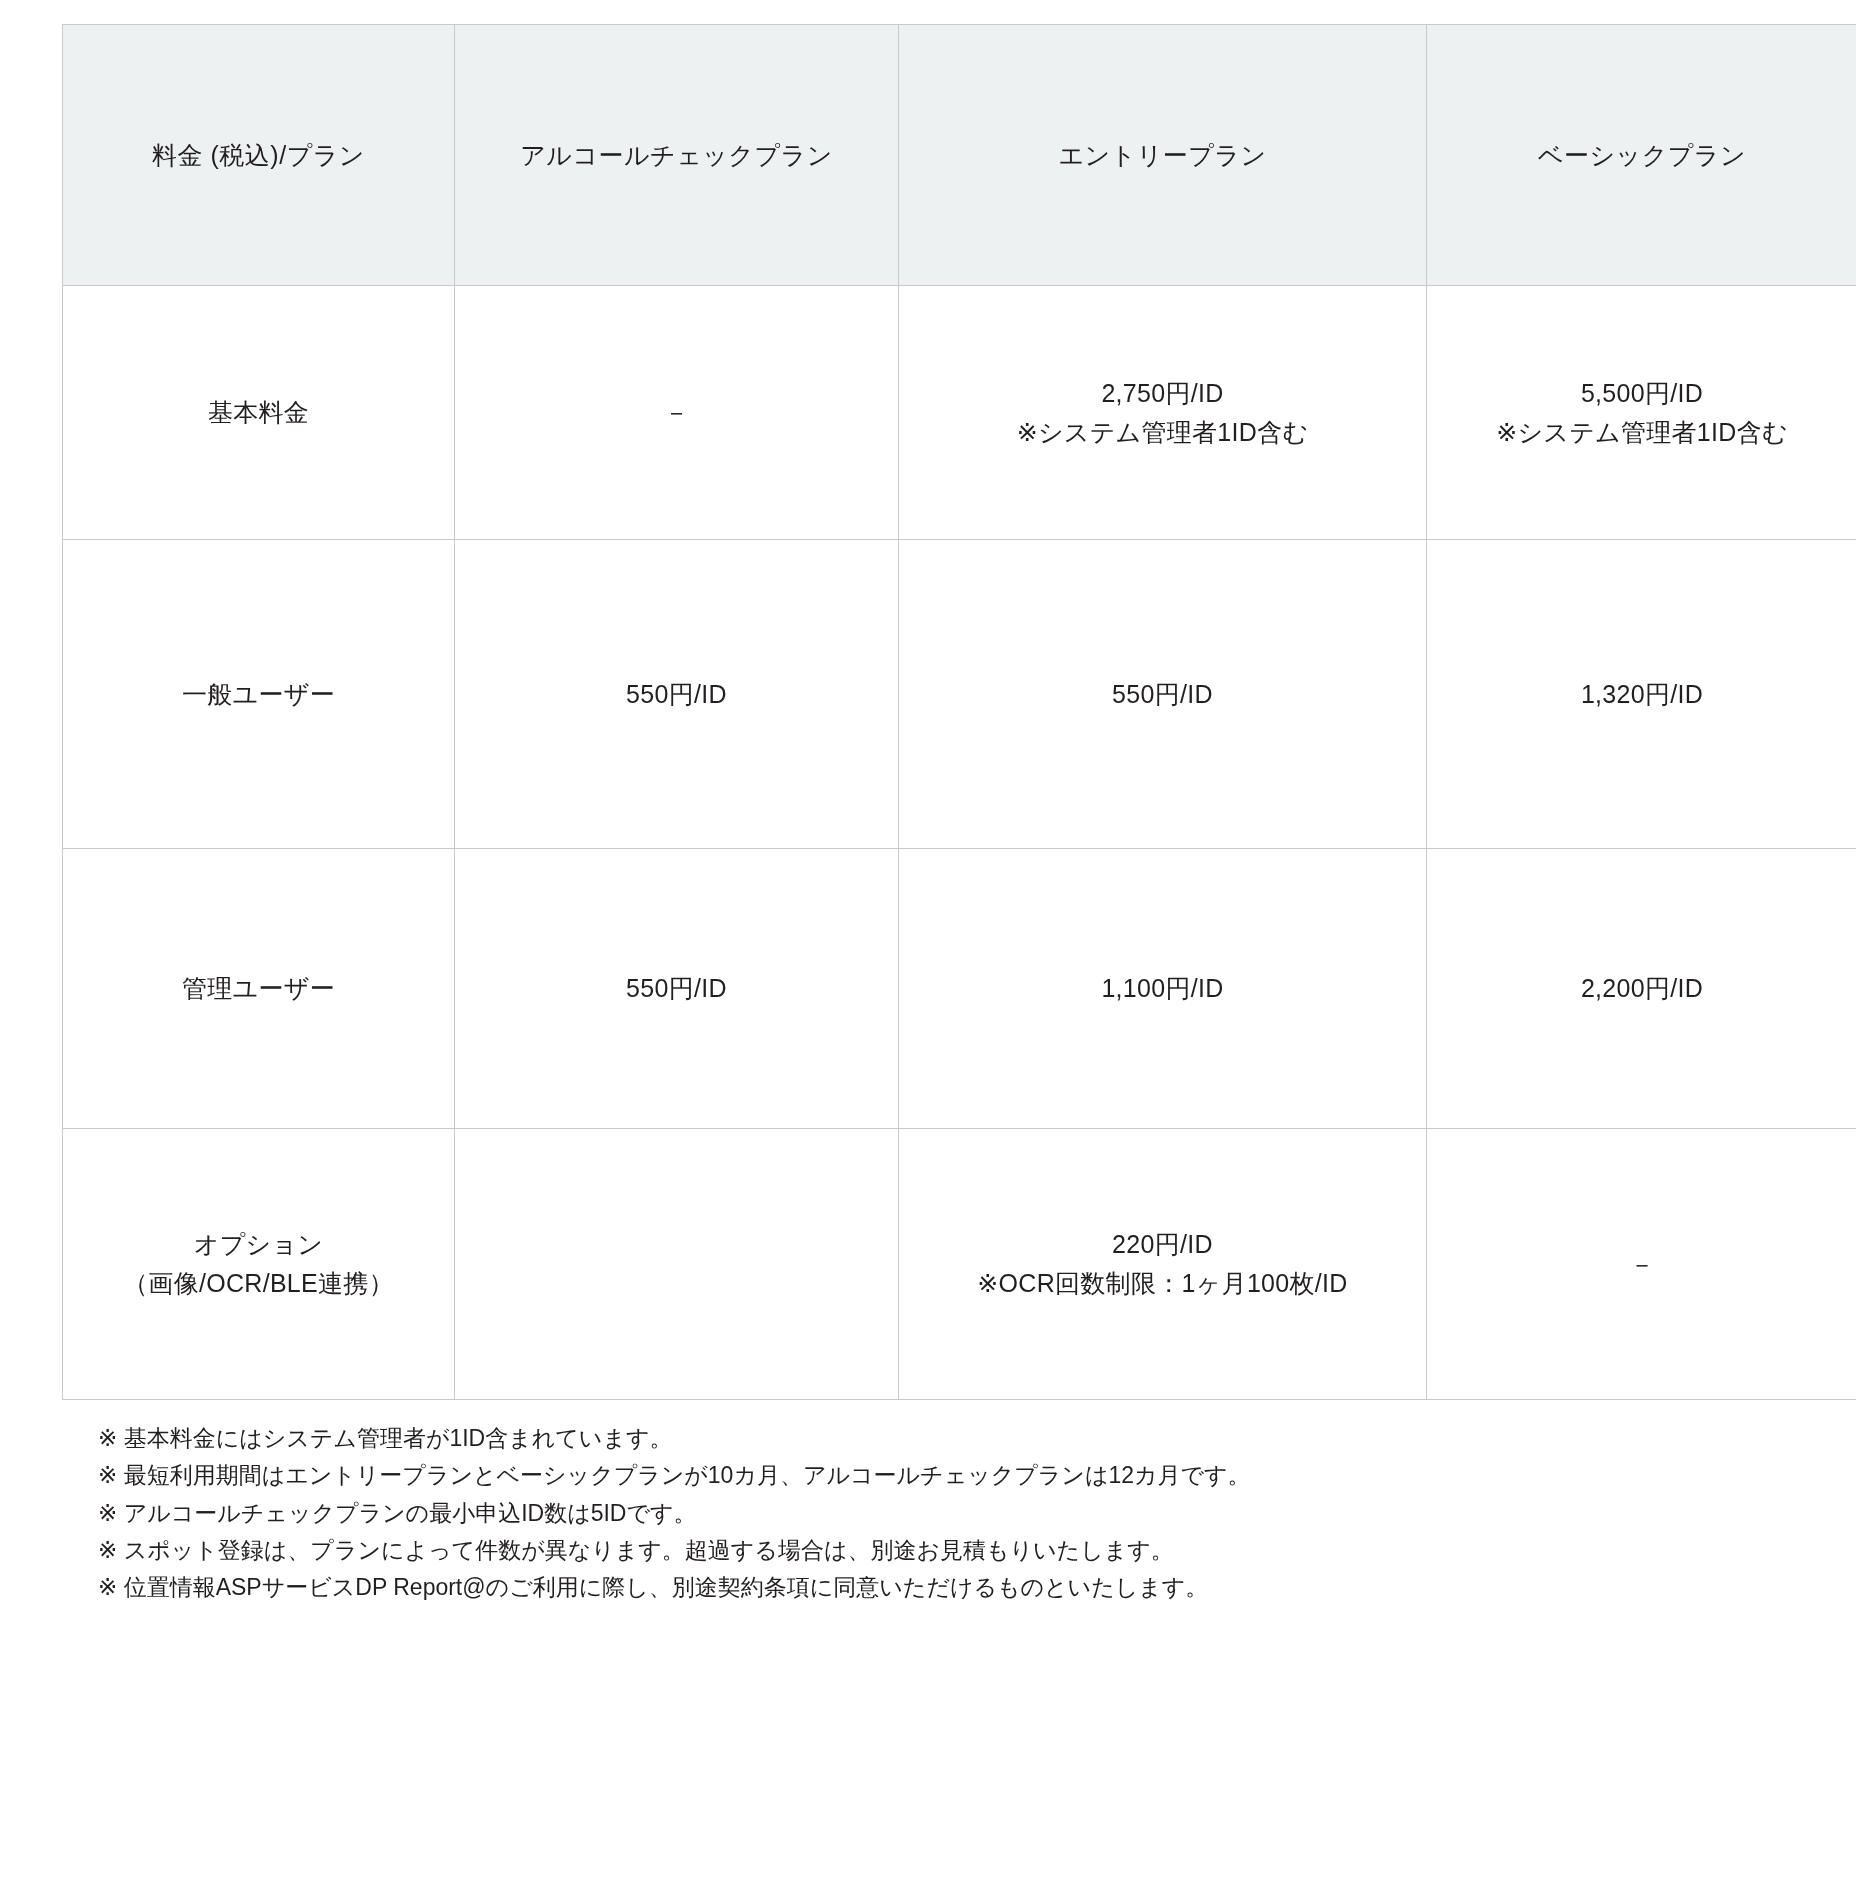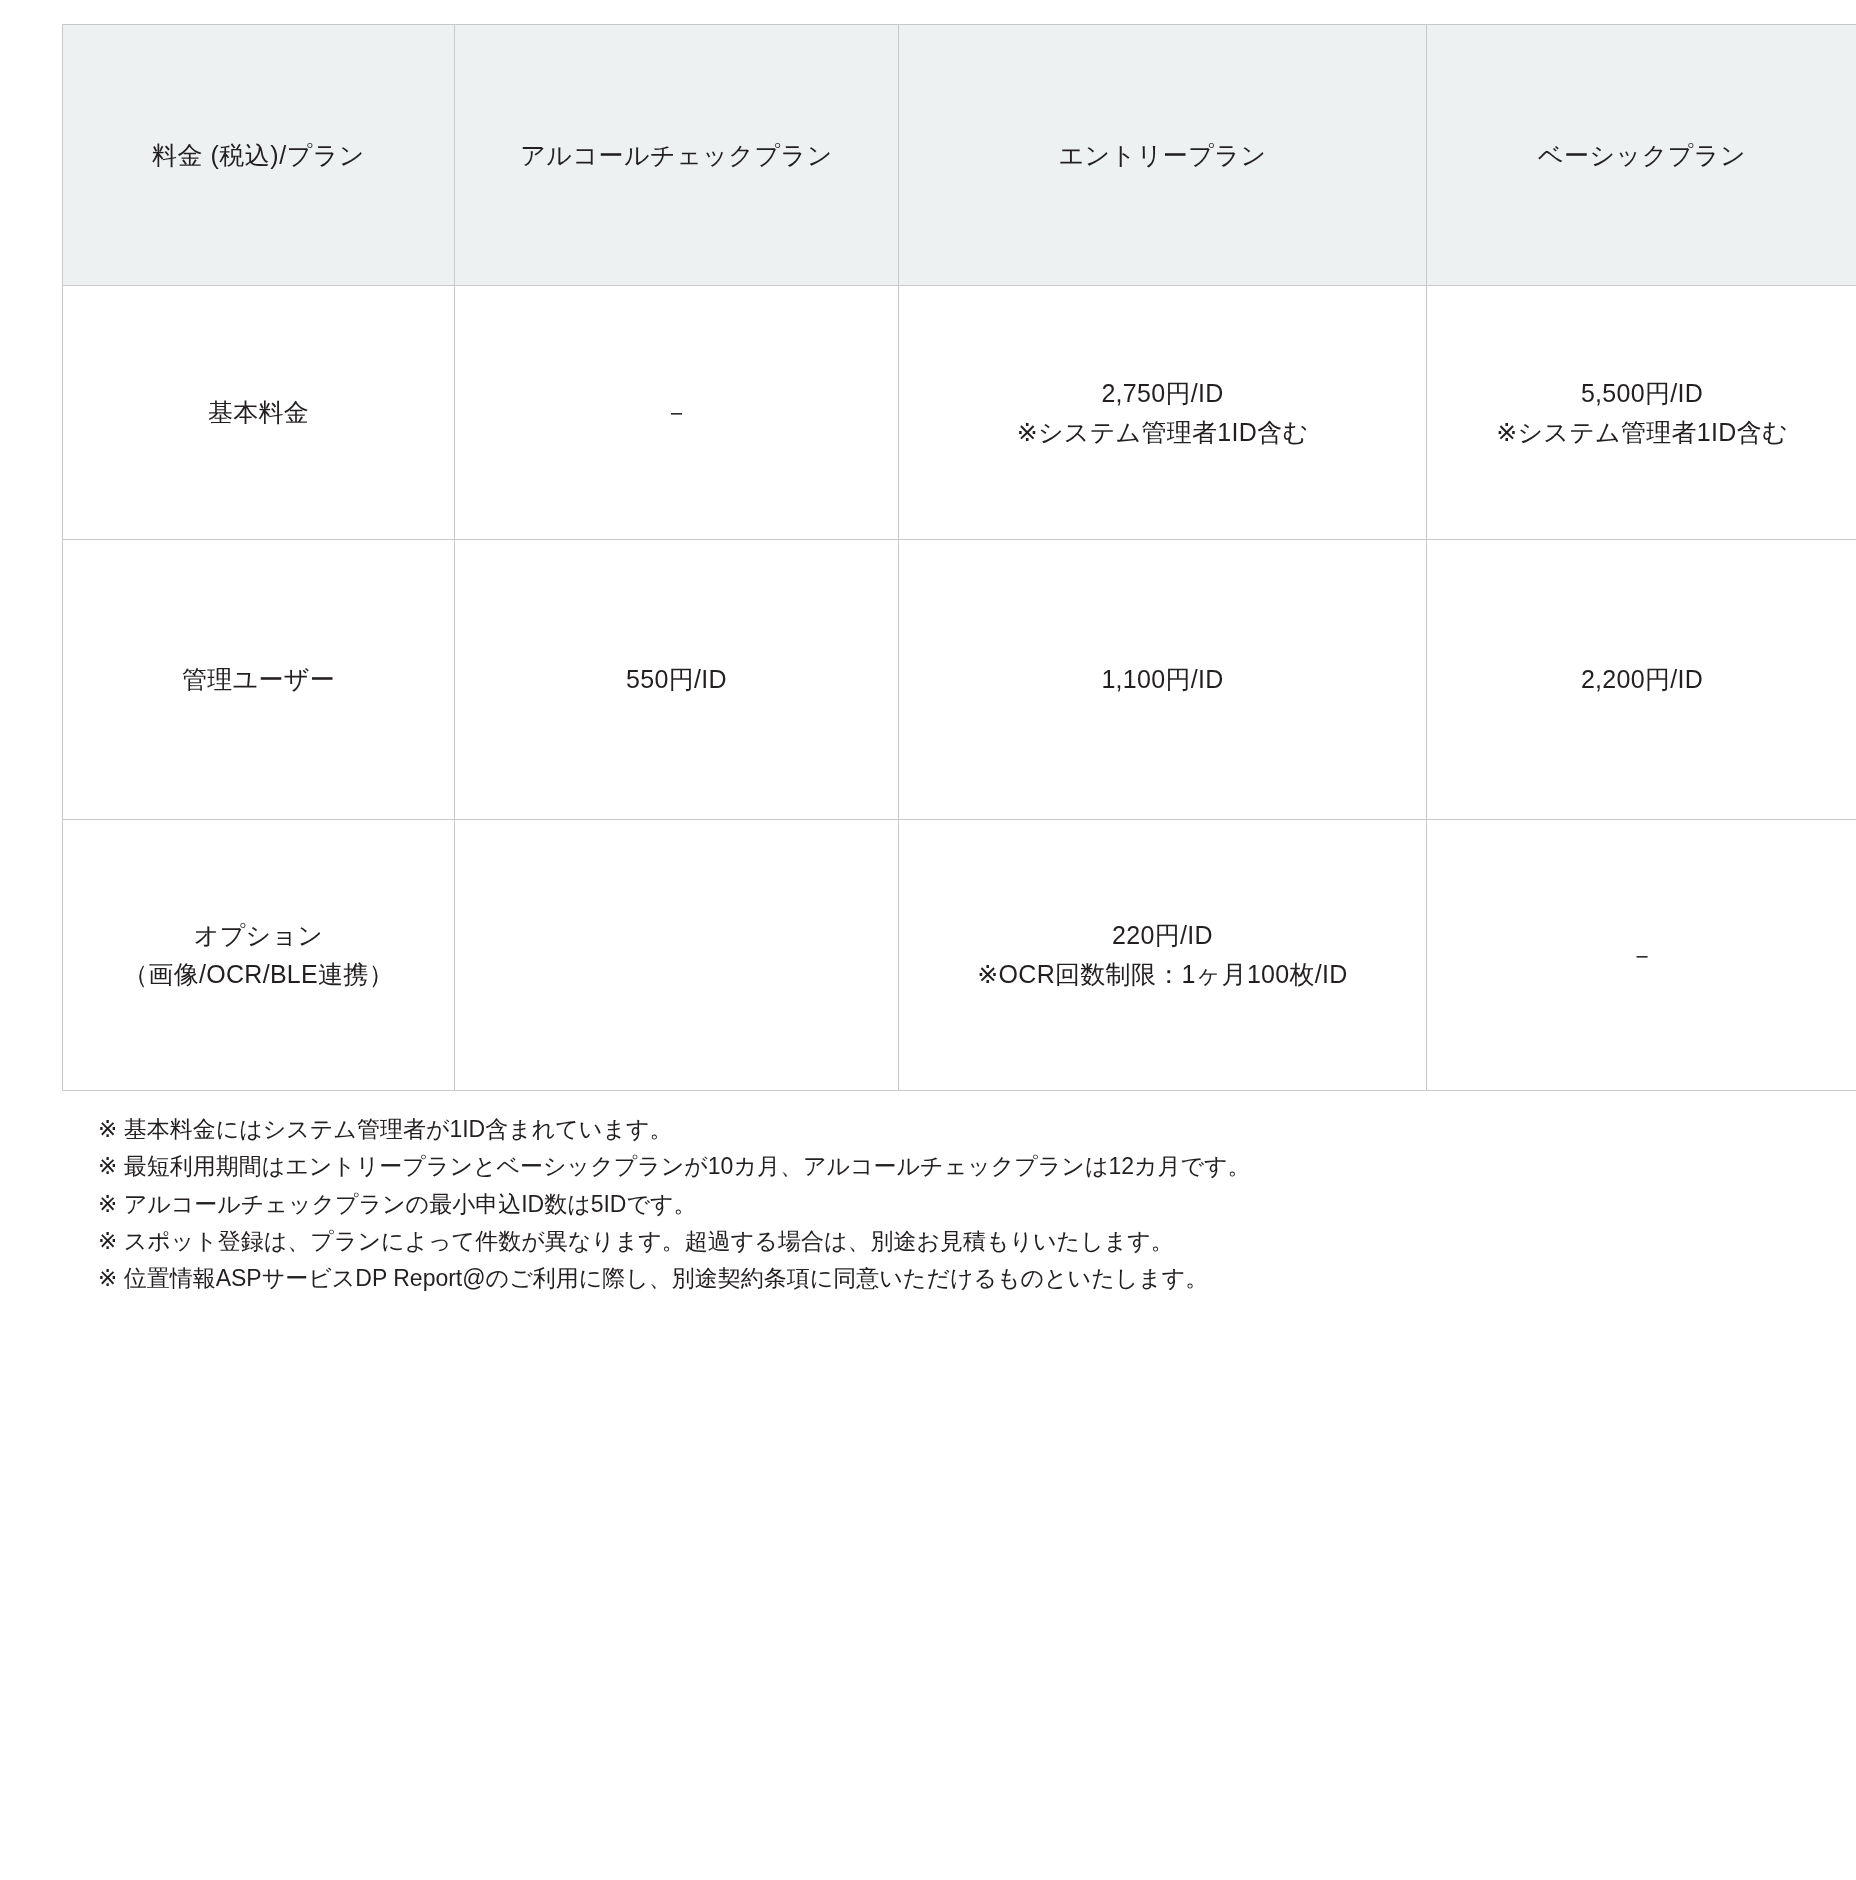--- a/index.html
+++ b/index.html
@@ -116,20 +116,26 @@
         <td>
           <span class="cell-line">2,750円/ID</span>
           <span class="cell-line">※システム管理者1ID含む</span>
         </td>
         <td>
           <span class="cell-line">5,500円/ID</span>
           <span class="cell-line">※システム管理者1ID含む</span>
         </td>
       </tr>
 
+      <tr class="row-general">
+        <td>一般ユーザー</td>
+        <td>550円/ID</td>
+        <td>550円/ID</td>
+        <td>1,320円/ID</td>
+      </tr>
 
       <tr class="row-admin">
         <td>管理ユーザー</td>
         <td>550円/ID</td>
         <td>1,100円/ID</td>
         <td>2,200円/ID</td>
       </tr>
 
       <tr class="row-option">
         <td>

